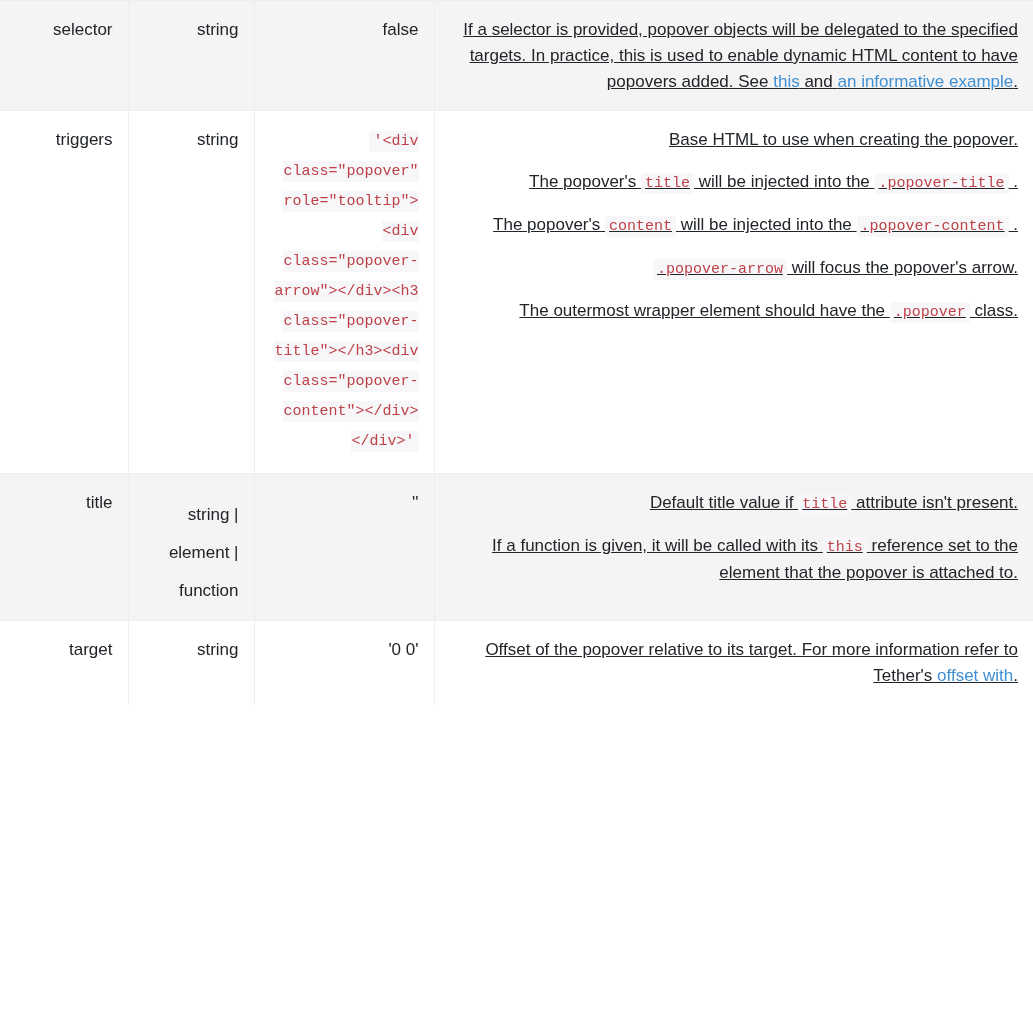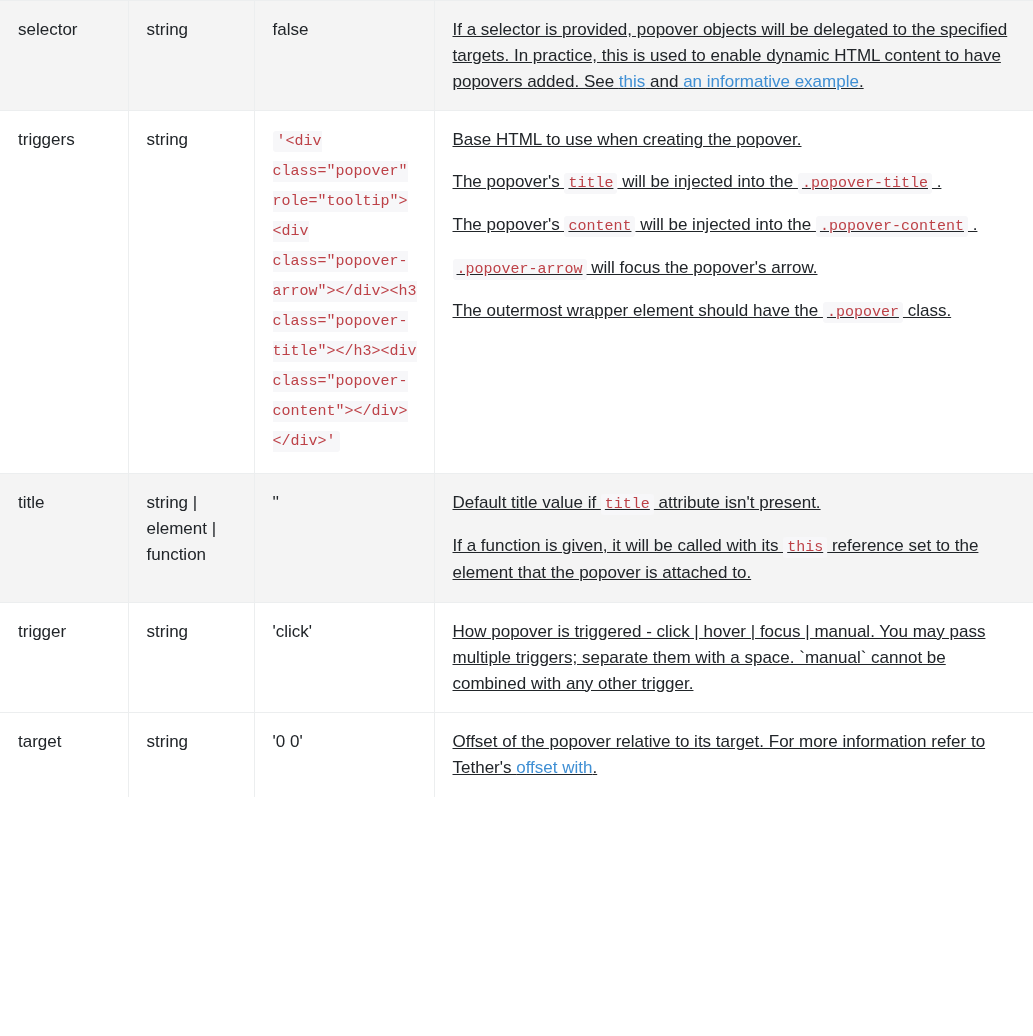--- a/index.html
+++ b/index.html
@@ -14,20 +14,21 @@
     color: #212529;
     overflow: hidden;
   }
 
   table.options-table {
     width: 1033px;
     border-collapse: collapse;
     table-layout: fixed;
     font-size: 17px;
     line-height: 1.52;
+    text-align: right;
   }
 
   table.options-table td {
     border-top: 1px solid #eceeef;
     border-right: 1px solid #eceeef;
     padding: 16px 15px 16px 18px;
     vertical-align: top;
     word-wrap: break-word;
     overflow-wrap: break-word;
   }
@@ -74,21 +75,21 @@
   .code-block {
     display: inline;
     line-height: 2.0;
   }
 
   a.doc-link {
     color: #3f8fd4;
     text-decoration: none;
   }
 
-  .type-line { display: block; }
+  .type-line { display: block; margin-top: 12px; }
 </style>
 </head>
 <body>
 
 <table class="options-table">
   <colgroup>
     <col class="c-name">
       <col class="c-type">
       <col class="c-def">
       <col class="c-desc">
@@ -124,28 +125,20 @@
         <span class="type-line">element |</span>
         <span class="type-line">function</span>
       </td>
       <td class="cell-default">''</td>
       <td class="cell-desc">
         <p><span>Default title value if </span><code>title</code><span> attribute isn't present.</span></p>
         <p><span>If a function is given, it will be called with its </span><code>this</code><span> reference set to the element that the popover is attached to.</span></p>
       </td>
     </tr>
 
-    <tr class="row-plain">
-      <td class="cell-name">trigger</td>
-      <td class="cell-type">string</td>
-      <td class="cell-default">'click'</td>
-      <td class="cell-desc">
-        <p>How popover is triggered - click | hover | focus | manual. You may pass multiple triggers; separate them with a space. `manual` cannot be combined with any other trigger.</p>
-      </td>
-    </tr>
 
 
     <tr class="row-plain">
       <td class="cell-name">target</td>
       <td class="cell-type">string</td>
       <td class="cell-default">'0 0'</td>
       <td class="cell-desc">
         <p><span>Offset of the popover relative to its target. For more information refer to Tether's </span><a class="doc-link" href="#">offset with</a><span>.</span></p>
       </td>
     </tr>

